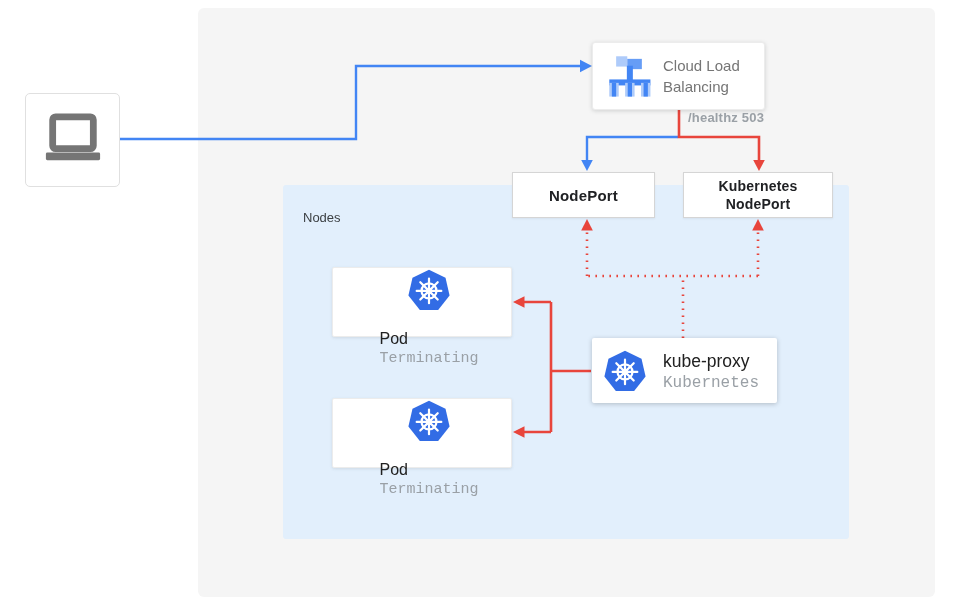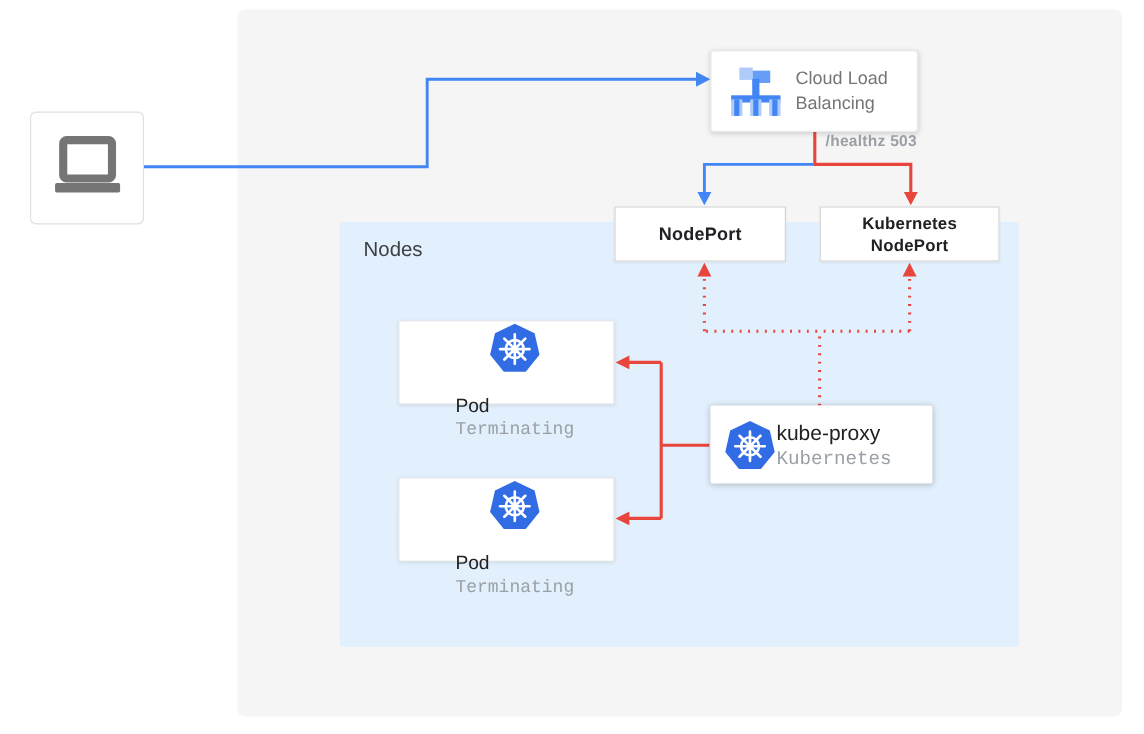--- a/index.html
+++ b/index.html
@@ -10,21 +10,21 @@
   }
   *{margin:0;padding:0;box-sizing:border-box;}
   html,body{background:#fff;}
   body{font-family:"Liberation Sans","DejaVu Sans",sans-serif;}
   .stage{position:relative;width:953px;height:612px;background:#fff;overflow:hidden;}
 
   .gray-panel{position:absolute;left:198px;top:8px;width:737px;height:589px;
     background:var(--panel_gray);border-radius:6px;}
   .blue-panel{position:absolute;left:283px;top:185px;width:566px;height:354px;
     background:var(--panel_blue);border-radius:3px;}
-  .nodes-label{position:absolute;left:303px;top:198px;font-size:17px;color:#3c4043;z-index:4;}
+  .nodes-label{position:absolute;left:303px;top:210px;font-size:13px;color:#3c4043;z-index:4;}
 
   svg.wires{position:absolute;left:0;top:0;width:953px;height:612px;z-index:2;pointer-events:none;}
   .wire-blue{stroke:var(--blue);stroke-width:2.4;fill:none;}
   .wire-red{stroke:var(--red);stroke-width:2.6;fill:none;}
   .wire-red-dotted{stroke:var(--red);stroke-width:2.6;fill:none;stroke-dasharray:1.6 5.4;}
   .head-blue{fill:var(--blue);stroke:none;}
   .head-red{fill:var(--red);stroke:none;}
 
   .node{position:absolute;background:#fff;z-index:3;display:flex;align-items:center;}
   .client-node{left:25px;top:93px;width:95px;height:94px;border:1px solid #e0e0e0;
@@ -39,21 +39,21 @@
     justify-content:center;text-align:center;}
   .nodeport-node{left:512px;top:172px;width:143px;height:46px;}
   .hc-nodeport-node{left:683px;top:172px;width:150px;height:46px;}
   .port-label{font-size:15px;font-weight:bold;color:#202124;letter-spacing:.2px;}
   .hc-nodeport-node .port-label{font-size:14px;line-height:18px;}
 
   .pod-node{left:332px;width:180px;height:70px;border:1px solid #ececec;border-radius:2px;
     box-shadow:0 1px 3px rgba(60,64,67,.12);padding-left:14px;gap:16px;flex-direction:column;}
   .pod1{top:267px;} .pod2{top:398px;}
   .kproxy-node{left:592px;top:338px;width:185px;height:65px;border-radius:2px;
-    box-shadow:0 1px 5px rgba(0,0,0,.22);padding-left:11px;}
+    box-shadow:0 1px 5px rgba(0,0,0,.22);padding-left:11px;gap:16px;}
 
   .node-title{font-size:16px;color:var(--ink_dark);line-height:21px;}
   .node-sub{font-size:15px;color:var(--ink_light);line-height:20px;font-family:Liberation Mono, monospace;}
   .kproxy-node .node-title{font-size:17.5px;line-height:24px;}
   .kproxy-node .node-sub{font-size:16px;}
 
   .icon{flex:0 0 auto;display:block;}
 </style>
 </head>
 <body>

